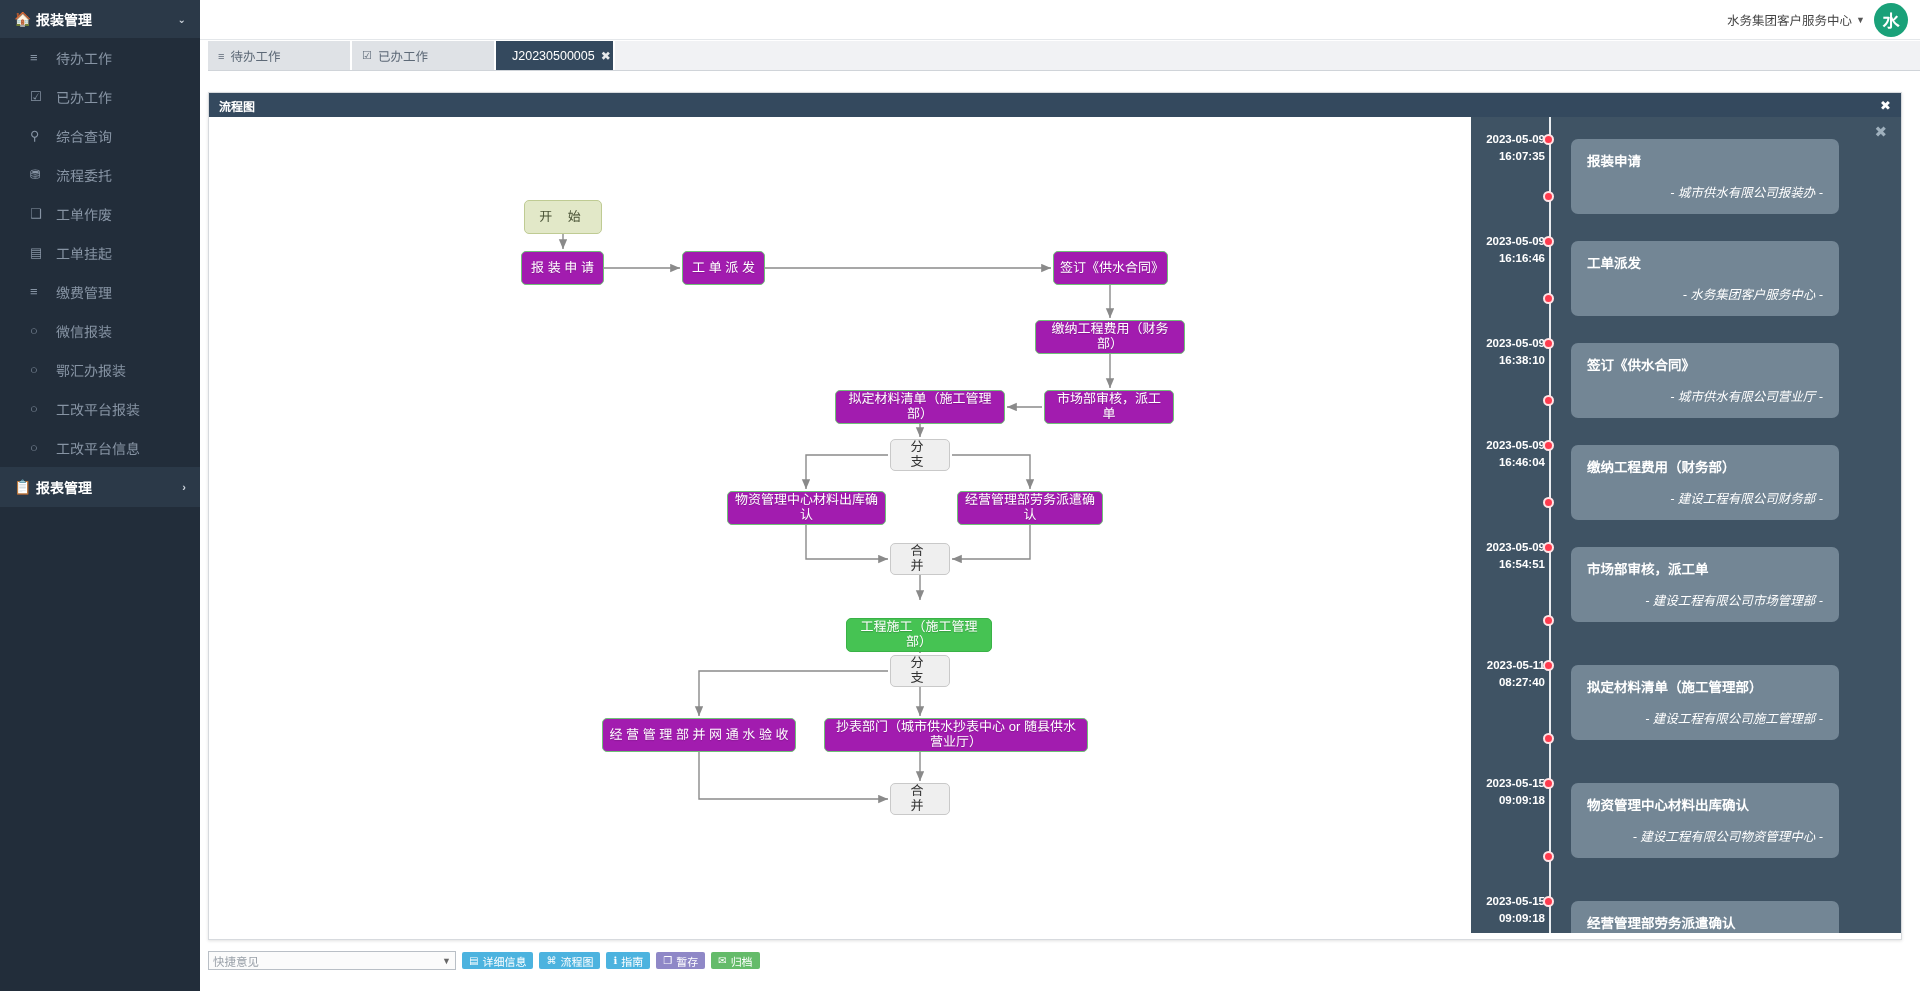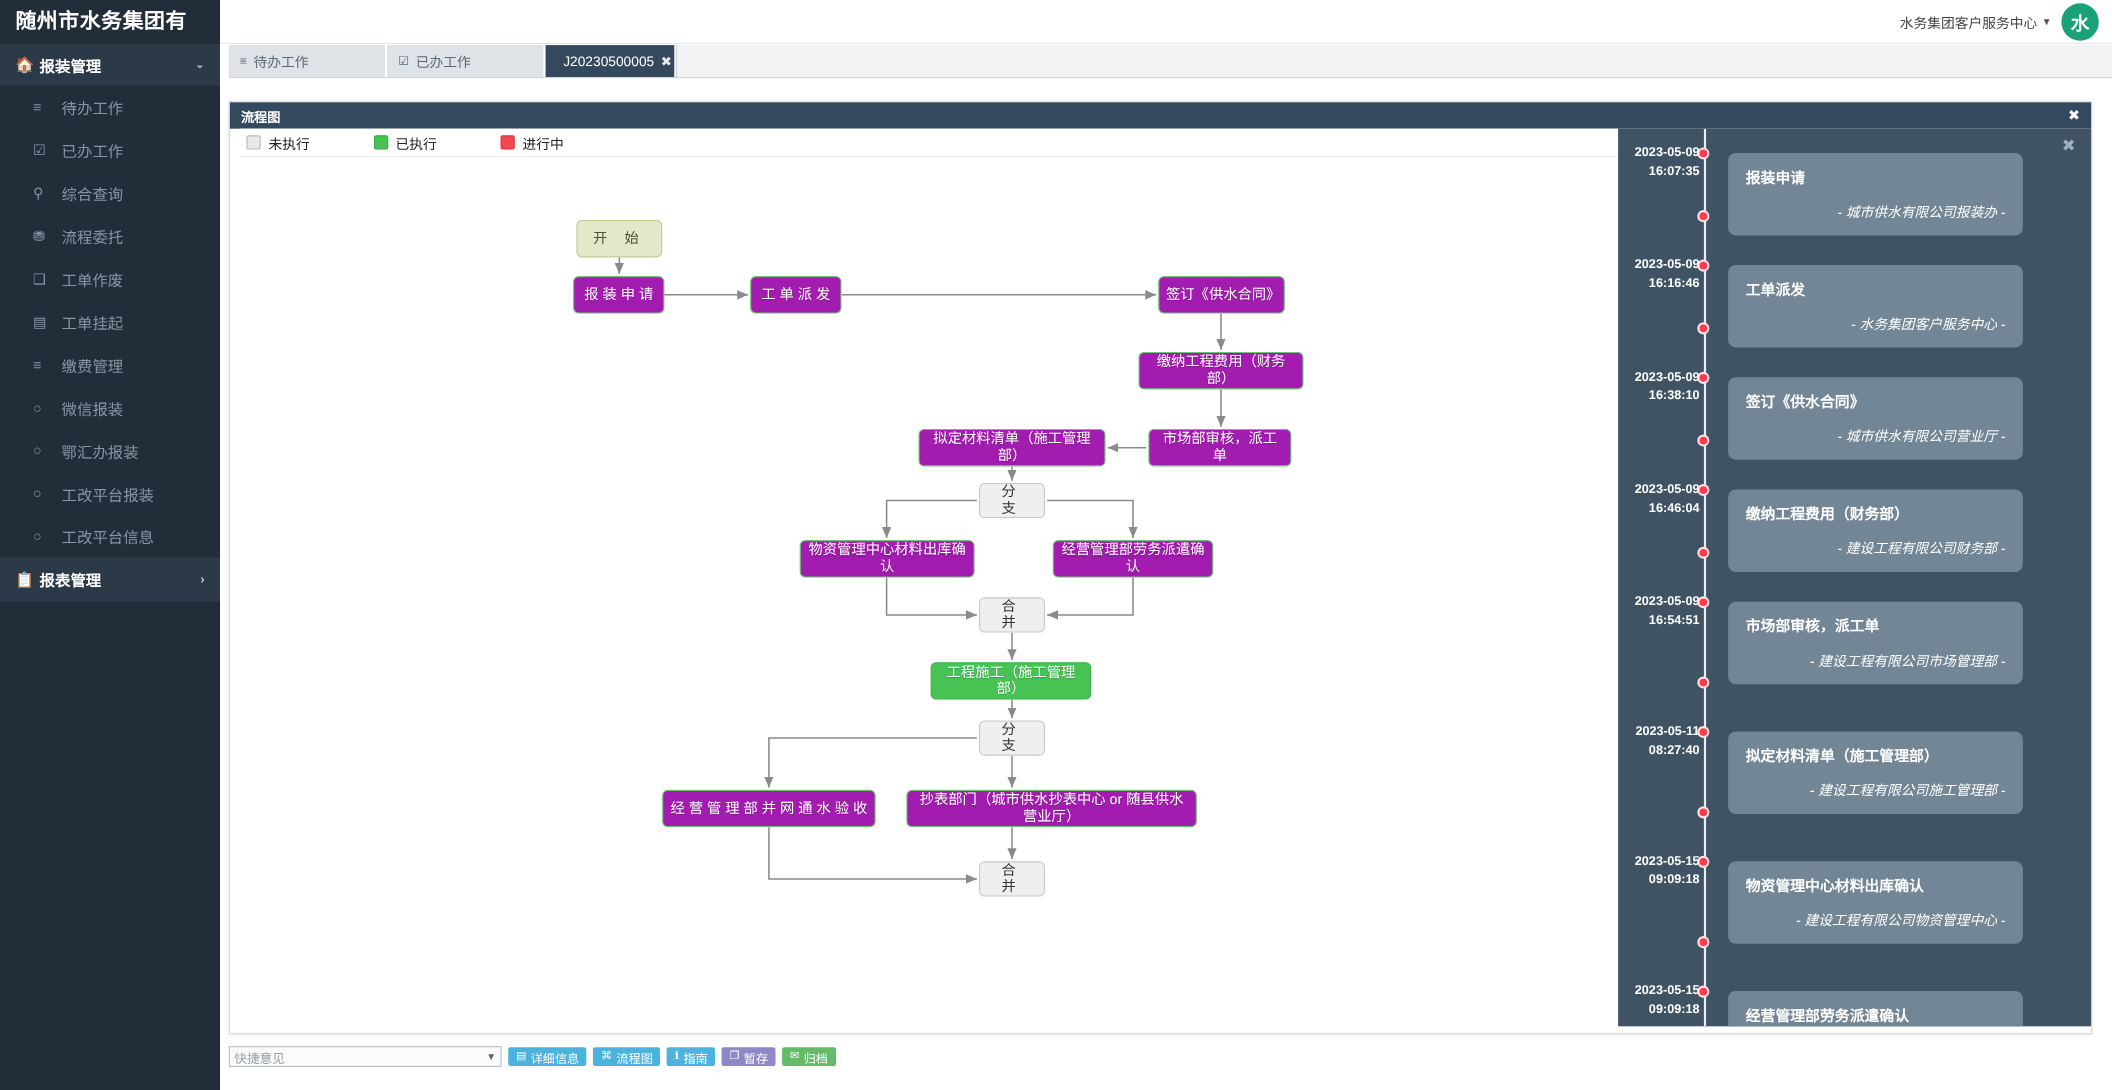--- a/index.html
+++ b/index.html
@@ -110,21 +110,21 @@
   #canvas svg { position:absolute; left:0; top:0; }
 
   .node {
     position:absolute; border-radius:5px; display:flex;
     align-items:center; justify-content:center; text-align:center;
     font-size:13px; line-height:1.15; padding:2px 6px;
   }
   .n-green { background:#a21caf; border:1px solid #6fc177; color:#ffffff;
              text-shadow:0 1px 1px rgba(0,0,0,.18); }
   .n-active { background:#46c353; border:1px solid #39b246; color:#ffffff;
-             text-shadow:0 1px 1px rgba(0,0,0,.2); }
+             text-shadow:0 1px 1px rgba(0,0,0,.2);margin-top:16px; }
   .n-start { background:#e2e8c8; border:1px solid #bfcb93; color:#4b5437;
              letter-spacing:6px; }
   .n-gate  { background:#efefef; border:1px solid #c9c9c9; color:#333;
              letter-spacing:6px; }
 
   
   #timeline {
     position:absolute; left:1262px; top:24px; width:430px; height:816px;
     background:#3f5364; overflow:hidden;
   }
@@ -180,21 +180,20 @@
     text-align:center; font-size:11.5px; color:#6a6a6a;
     background:#ffffff;
   }
 </style>
 </head>
 <body>
 
 <div id="app">
 
   <div id="sidebar">
-    <div id="brand">随州市水务集团有</div>
 
     <div class="menu-group">
       <span class="mg-ico">🏠</span>
       <span class="mg-label">报装管理</span>
       <span class="mg-arrow">⌄</span>
     </div>
 
     <div id="menu-items">
         <div class="menu-item">
           <span class="mi-ico">≡</span>
@@ -272,34 +271,20 @@
         <span class="tab-close">✖</span>
       </div>
     </div>
 
   <div id="panel">
     <div id="panel-head">
       <span>流程图</span>
       <span class="ph-close">✖</span>
     </div>
 
-    <div id="legend">
-        <div class="legend-item">
-          <span class="swatch" style="background: rgb(232, 232, 232); border: 1px solid rgb(185, 185, 185);"></span>
-          <span>未执行</span>
-        </div>
-        <div class="legend-item">
-          <span class="swatch" style="background: rgb(70, 195, 83); border: 1px solid rgb(55, 171, 67);"></span>
-          <span>已执行</span>
-        </div>
-        <div class="legend-item">
-          <span class="swatch" style="background: rgb(240, 72, 76); border: 1px solid rgb(214, 58, 62);"></span>
-          <span>进行中</span>
-        </div>
-      </div>
 
     <div id="canvas">
       <svg id="flow-edges" width="1253" height="790">
         <defs>
           <marker id="arrow" markerWidth="8" markerHeight="8" refX="7" refY="3" orient="auto">
             <path d="M0,0 L7,3 L0,6 Z" fill="#8a8a8a"></path>
           </marker>
         </defs>
         <g stroke="#8a8a8a" stroke-width="1.4" fill="none" marker-end="url(#arrow)">
 

